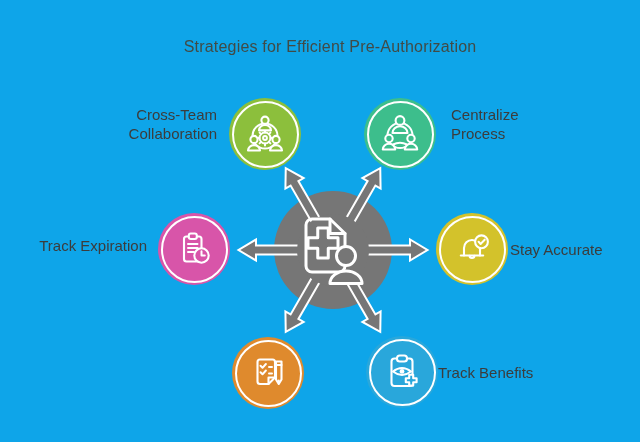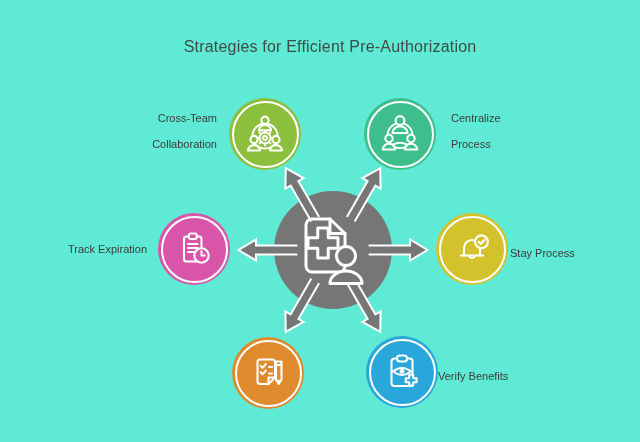--- a/index.html
+++ b/index.html
@@ -1,30 +1,30 @@
 <!DOCTYPE html>
 <html><head>
 <meta charset="utf-8">
 <style>
   html,body{margin:0;padding:0;background:#fff;}
   .stage{
-    position:relative;width:640px;height:442px;overflow:hidden;background:#5eead4;
+    position:relative;width:640px;height:442px;overflow:hidden;background:#0ea5e9;
     font-family:"Liberation Sans",sans-serif;
   }
   .title{
     position:absolute;top:38px;left:20px;width:620px;text-align:center;
     font-size:16px;font-weight:500;letter-spacing:.2px;color:#414B46;
   }
   .hub{position:absolute;left:233px;top:150px;width:200px;height:200px;}
   .node{position:absolute;width:72px;height:72px;}
   .disk{position:absolute;inset:0;border-radius:50%;background:var(--c);}
   .disk::before{content:"";position:absolute;inset:2.5px;border:2px solid #fff;border-radius:50%;}
   .icon-svg{position:absolute;left:14px;top:14px;}
   .label{
-    position:absolute;font-size:11px;line-height:26px;color:var(--text,#3C3C3C);
+    position:absolute;font-size:15px;line-height:19px;color:var(--text,#3C3C3C);
     white-space:pre-line;
   }
   .ta-r{text-align:right;}
   svg .st{stroke:#fff;fill:none;stroke-width:2.1;stroke-linecap:round;stroke-linejoin:round;}
   svg .st-fill{stroke:#fff;fill:var(--c);stroke-width:2.1;stroke-linecap:round;stroke-linejoin:round;}
   svg .thin{stroke-width:2;}
 </style>
 </head>
 <body>
 
@@ -128,21 +128,21 @@
         <path d="M19.6,28.7 a2.4,2.2 0 0 0 4.8,0"></path>
       </g>
       <g class="st-fill">
           <circle cx="31.5" cy="14.8" r="6.4"></circle>
         </g>
       <g class="st">
           <path d="M28.6,14.8 l2.1,2.1 l4,-4.2"></path>
         </g>
     </svg>
   </div>
-  <div class="label" style="left:510px;top:240px">Stay Process</div>
+  <div class="label" style="left:510px;top:240px">Stay Accurate</div>
 
   <div class="node" style="left: 232px; top: 337px; --c: #DF8A2D;">
     <span class="disk"></span>
     <svg class="icon-svg" width="44" height="44" viewBox="0 0 44 44">
       <g class="st">
         <path d="M26.5,8.5 H14 a2.5,2.5 0 0 0 -2.5,2.5 v19.5 a2.5,2.5 0 0 0 2.5,2.5 h8.5 l6.5,-6.5 V11 a2.5,2.5 0 0 0 -2.5,-2.5 Z"></path>
         <path d="M22.5,33 V26.5 H29"></path>
       </g>
       <g class="st thin">
         <path d="M14.5,14.8 l2,2 l3.4,-3.8 M14.5,21.3 l2,2 l3.4,-3.8"></path>
@@ -168,15 +168,15 @@
         </g>
       <g class="st thin">
           <path d="M13,21.5 Q22,14.5 31,21.5 Q22,28.5 13,21.5 Z"></path>
         </g>
       <circle cx="22" cy="21.4" r="2.4" fill="#fff"></circle>
       <g class="st-fill">
           <path d="M29.2,24.8 h4 v3.4 h3.4 v4 h-3.4 v3.4 h-4 v-3.4 h-3.4 v-4 h3.4 Z"></path>
         </g>
     </svg>
   </div>
-  <div class="label" style="left:438px;top:363px">Verify Benefits</div>
+  <div class="label" style="left:438px;top:363px">Track Benefits</div>
 
 </div>
 
 </body></html>

